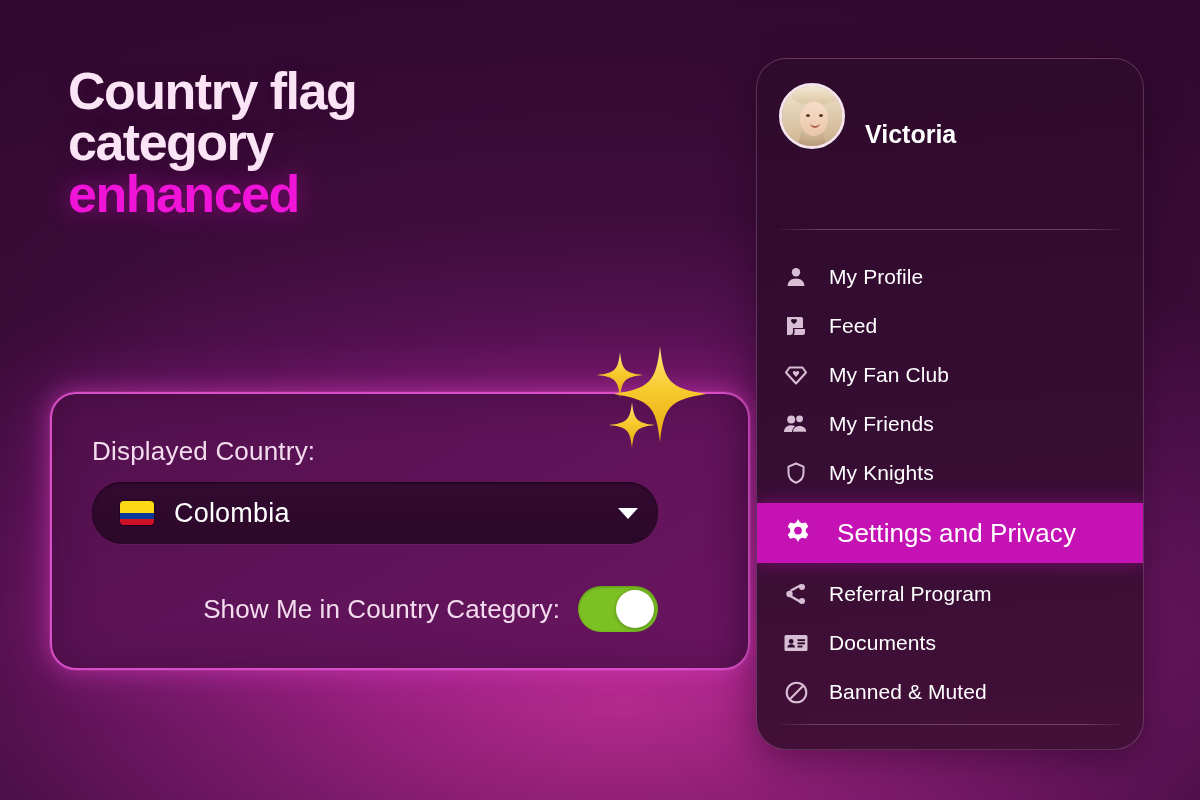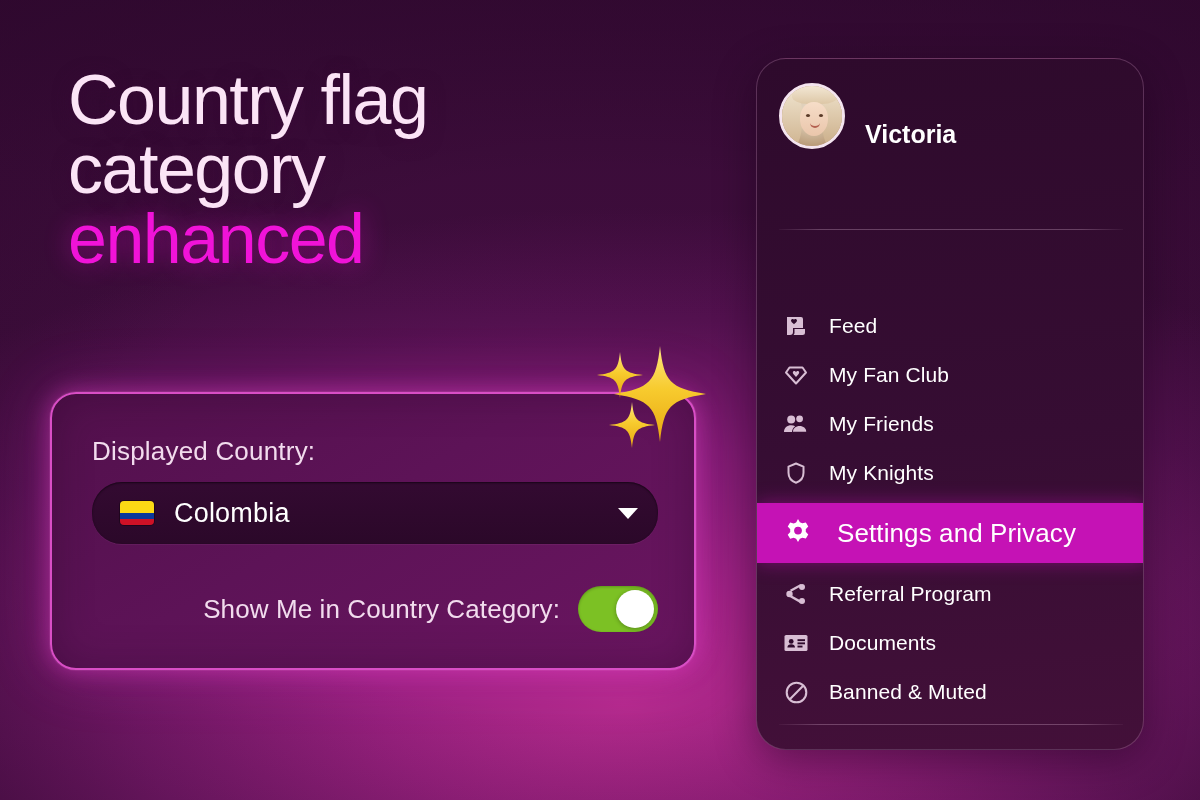--- a/index.html
+++ b/index.html
@@ -24,30 +24,30 @@
     background: radial-gradient(ellipse 95% 85% at 50% 55%, rgba(0,0,0,0) 40%, rgba(30,4,30,0.55) 100%);
   }
   #bg-topshade {
     position:absolute; inset:0;
     background: linear-gradient(to bottom, rgba(45,8,45,0.55) 0%, rgba(45,8,45,0.12) 22%, rgba(0,0,0,0) 45%);
   }
 
   
   #headline {
     position:absolute; left:68px; top:66px; width:640px;
-    font-size:70px; font-weight:normal; line-height:0.99;
+    font-size:52px; font-weight:bold; line-height:0.99;
     letter-spacing:-1.5px;
     color:#fbe4f6;
     text-shadow: 0 2px 18px rgba(60,5,55,0.5);
   }
   #headline .accent { color:#f013d8; text-shadow: 0 0 26px rgba(240,19,216,0.45); }
 
   
   #settings-card {
-    position:absolute; left:50px; top:392px; width:646px; height:278px;
+    position:absolute; left:50px; top:392px; width:700px; height:278px;
     border-radius:26px;
     border:2px solid #d94ec6;
     background: linear-gradient(150deg, #52104c 0%, #5d1357 45%, #6a1560 100%);
     box-shadow:
        0 0 0 1px rgba(255,170,240,0.10),
        0 0 22px 2px rgba(235,70,210,0.42),
        0 0 60px 6px rgba(220,50,200,0.20),
        inset 0 0 42px rgba(30,2,30,0.30);
   }
   #card-label {
@@ -222,20 +222,29 @@
       <div class="eye-l"></div>
         <div class="eye-r"></div>
         <div class="smile"></div>
     </div>
     <div id="profile-name">Victoria</div>
   </div>
 
   <div class="divider" id="divider-top"></div>
   <div class="divider" id="divider-bottom"></div>
 
+  <div class="menu-item" style="top:195px">
+    <span class="mi-icon">
+      <svg width="24" height="24" viewBox="0 0 24 24" fill="currentColor">
+        <circle cx="12" cy="7.2" r="4.2"></circle>
+          <path d="M3.6 21c0-4.7 3.8-7.4 8.4-7.4s8.4 2.7 8.4 7.4z"></path>
+      </svg>
+    </span>
+    <span class="mi-label">My Profile</span>
+  </div>
 
   <div class="menu-item" style="top:244px">
     <span class="mi-icon">
       <svg width="24" height="24" viewBox="0 0 24 24" fill="currentColor">
         <path d="M3 3h14a2 2 0 0 1 2 2v9H9v4a3 3 0 0 1-3 3H3z"></path>
         <path d="M10.5 15H21v3.5a2.5 2.5 0 0 1-2.5 2.5h-9A2.6 2.6 0 0 0 10.5 19z"></path>
         <path d="M10 5.6c1.1-1.2 3-.4 3 1 0 1.5-1.7 2.6-3 3.7-1.3-1.1-3-2.2-3-3.7 0-1.4 1.9-2.2 3-1z" fill="#2e0a2c"></path>
       </svg>
     </span>
     <span class="mi-label">Feed</span>

